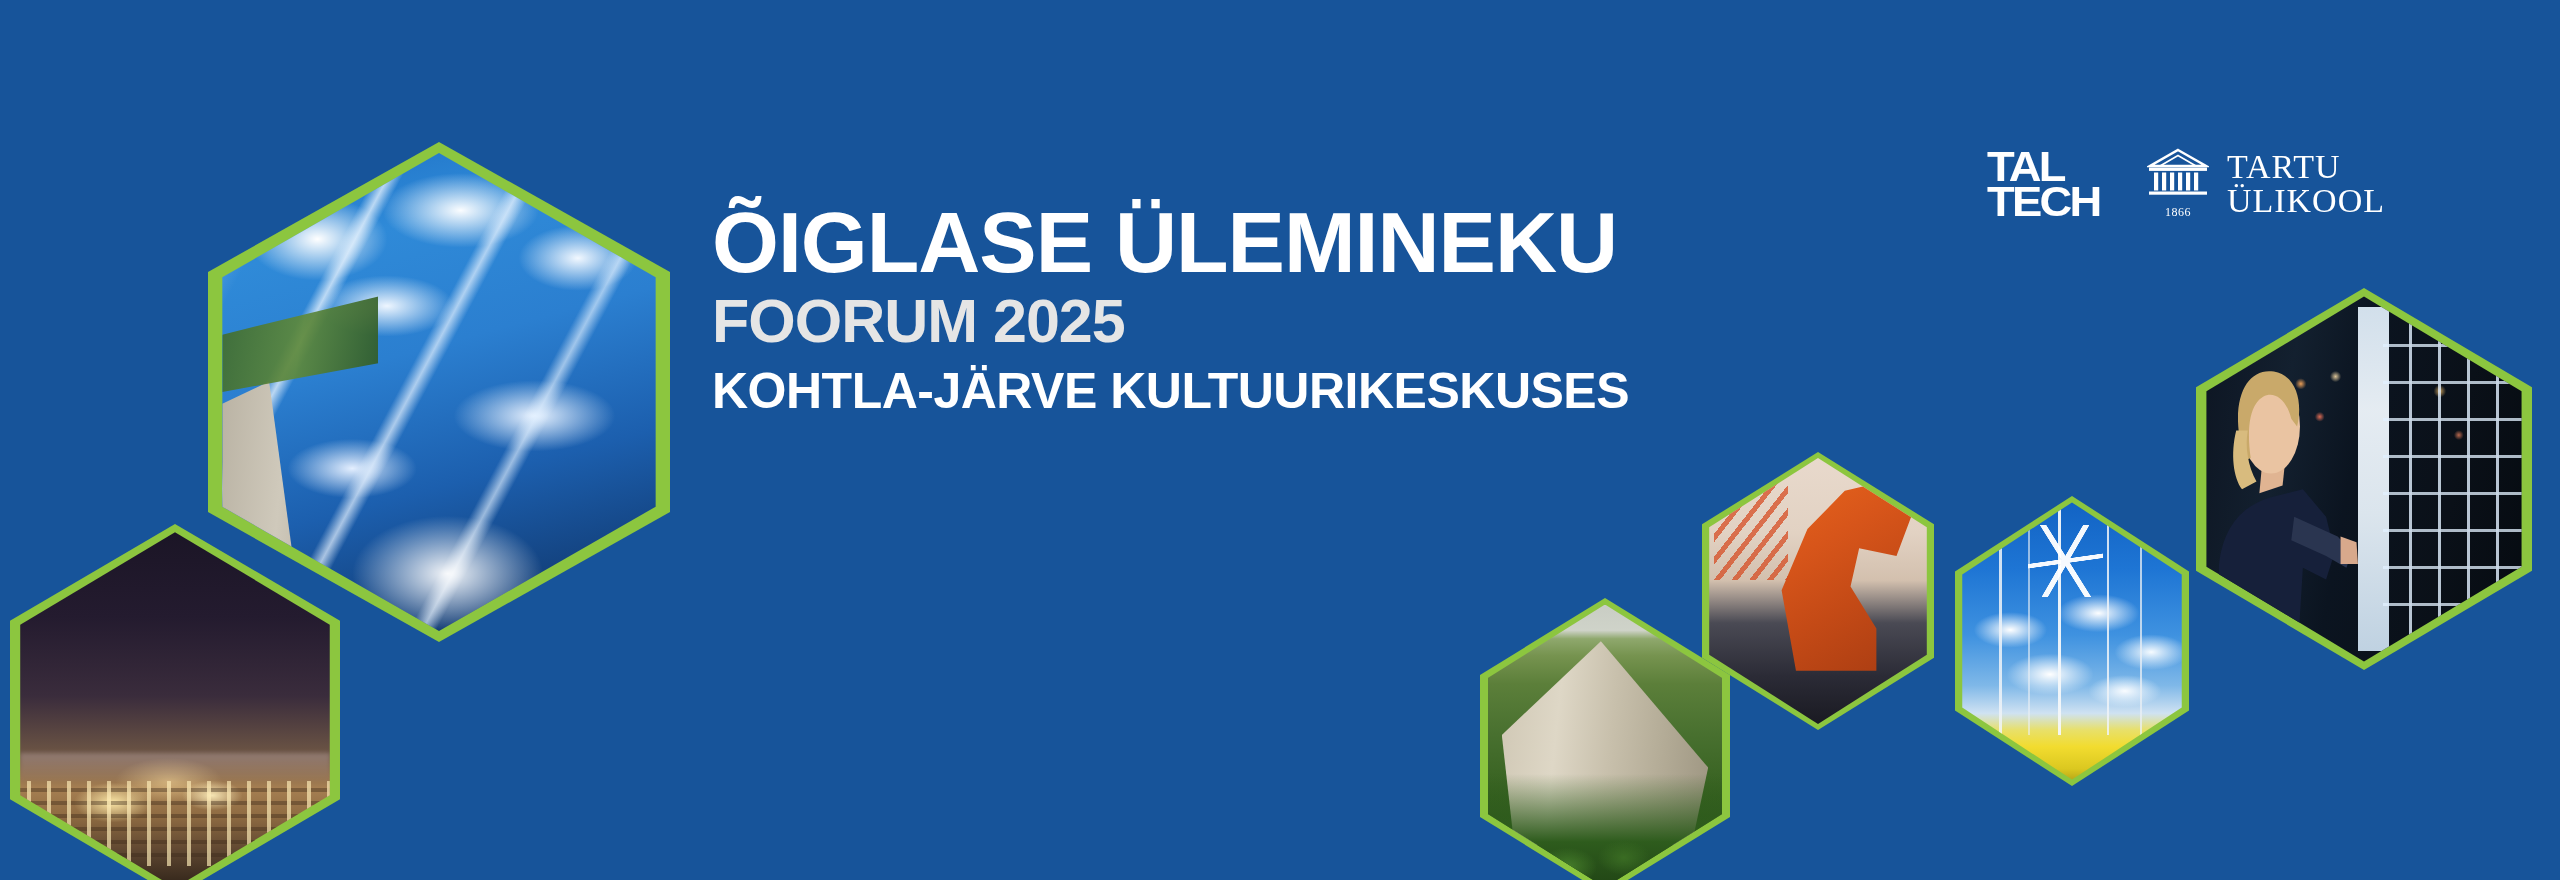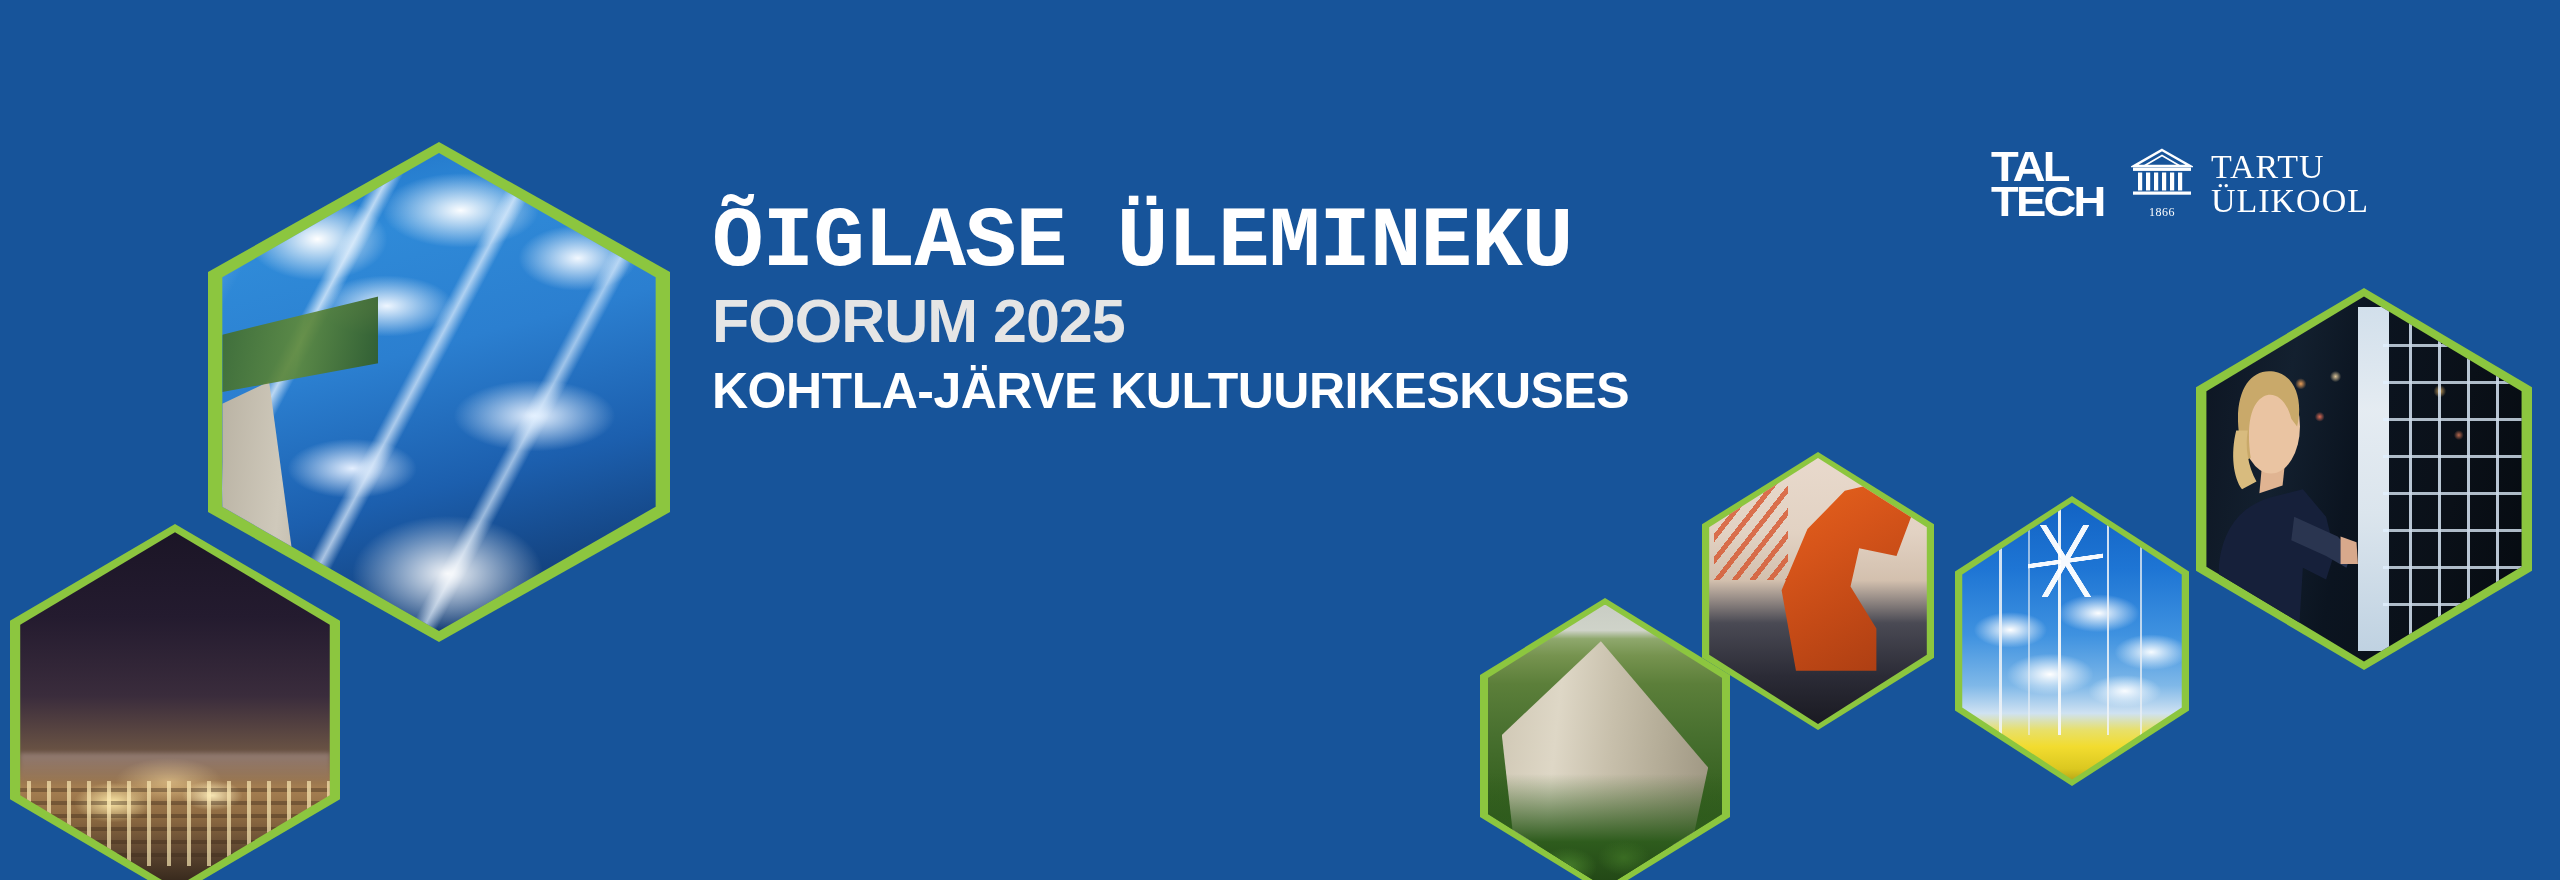--- a/index.html
+++ b/index.html
@@ -19,21 +19,21 @@
 
   
   .headline-block {
     position: absolute;
     left: 712px;
     top: 200px;
     width: 1000px;
     z-index: 40;
   }
   .hl-line1 {
-    font-family: Liberation Mono, monospace;
+    font-family: Liberation Sans, sans-serif;
     font-weight: bold;
     font-size: 86px;
     line-height: 0.98;
     letter-spacing: -1px;
     color: #ffffff;
     white-space: nowrap;
     margin: 0;
   }
   .hl-line2 {
     font-family: "Liberation Sans", sans-serif;
@@ -62,25 +62,25 @@
     line-height: 1.0;
     letter-spacing: -0.5px;
     color: #ffffff;
     white-space: nowrap;
     margin: 14px 0 13px 0;
   }
 
   
   .logos {
     position: absolute;
-    right: 191px;
+    right: 175px;
     top: 148px;
     display: flex;
     align-items: center;
-    gap: 36px;
+    gap: 56px;
     z-index: 50;
   }
   .taltech-logo {
     display: flex;
     flex-direction: column;
     align-items: flex-start;
     line-height: 0.84;
   }
   .taltech-logo span {
     font-family: "Liberation Sans", sans-serif;

